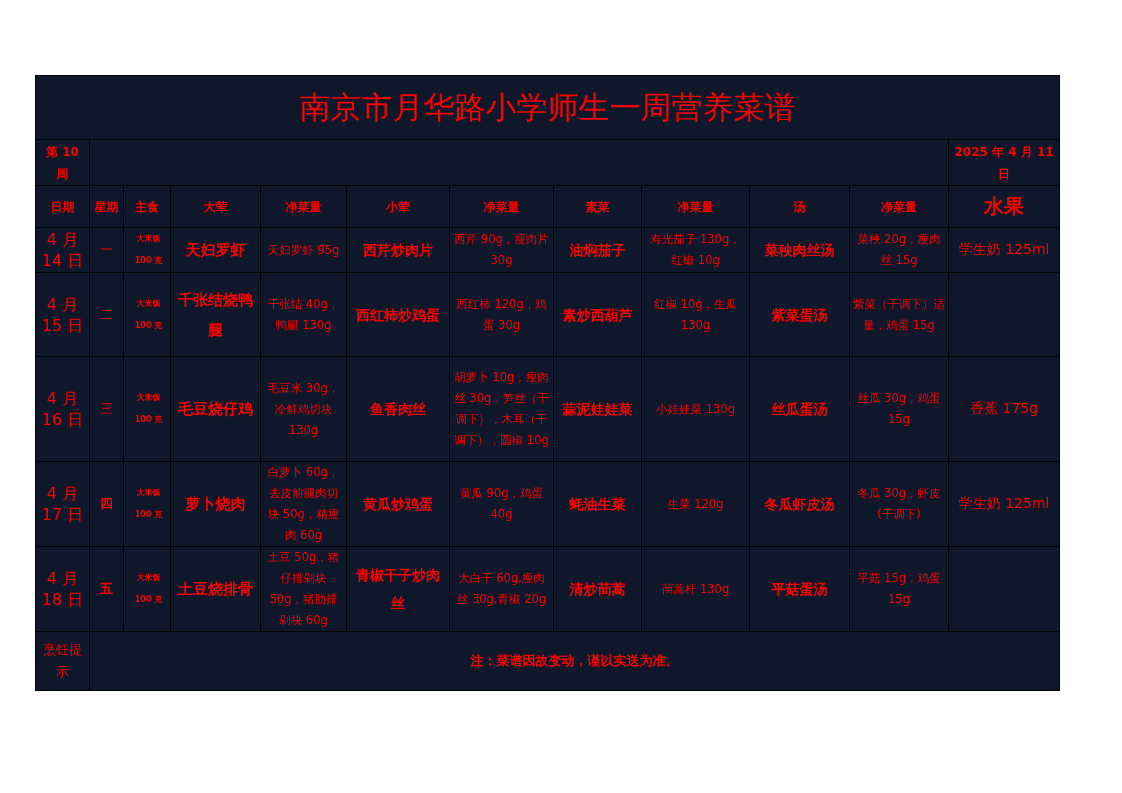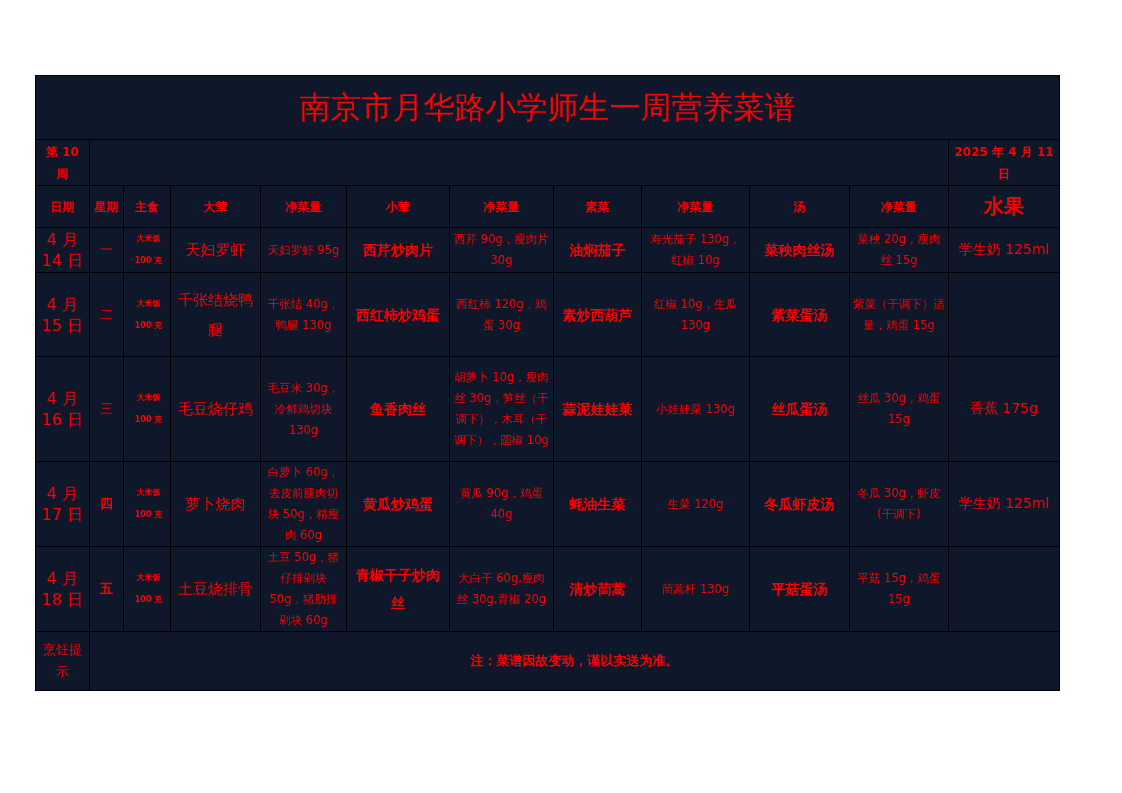--- a/index.html
+++ b/index.html
@@ -11,21 +11,21 @@
                   padding: 0 3px; color: #ff0000; overflow: hidden; }
   .title { height: 63px; font-family: "DejaVu Serif", "Liberation Serif", serif;
            font-size: 31px; letter-spacing: 0px; }
   .wk { font-size: 12px; font-weight: bold; line-height: 22px; }
   .hdr { font-size: 12px; font-weight: bold; line-height: 20px; }
   .hdr-big { font-size: 20px; font-weight: bold; }
   .date { font-size: 16px; font-weight: normal; line-height: 21px; }
   .weekday { font-size: 13px; }
   .weekday.b { font-weight: bold; }
   .staple { font-size: 8px; font-weight: bold; line-height: 22px; text-align: right; padding-left: 6px !important; }
-  .dish-l { font-size: 15px; font-weight: normal; line-height: 30px; }
+  .dish-l { font-size: 15px; font-weight: bold; line-height: 30px; }
   .dish { font-size: 14px; font-weight: bold; line-height: 28px; }
   .qty { font-size: 11.5px; line-height: 21px; }
   .fruit { font-size: 14px; font-weight: normal; }
   .note { font-size: 13px; font-weight: bold; }
   .tip { font-size: 13px; line-height: 22px; }
 </style>
 </head>
 <body>
 
 <table class="menu">

